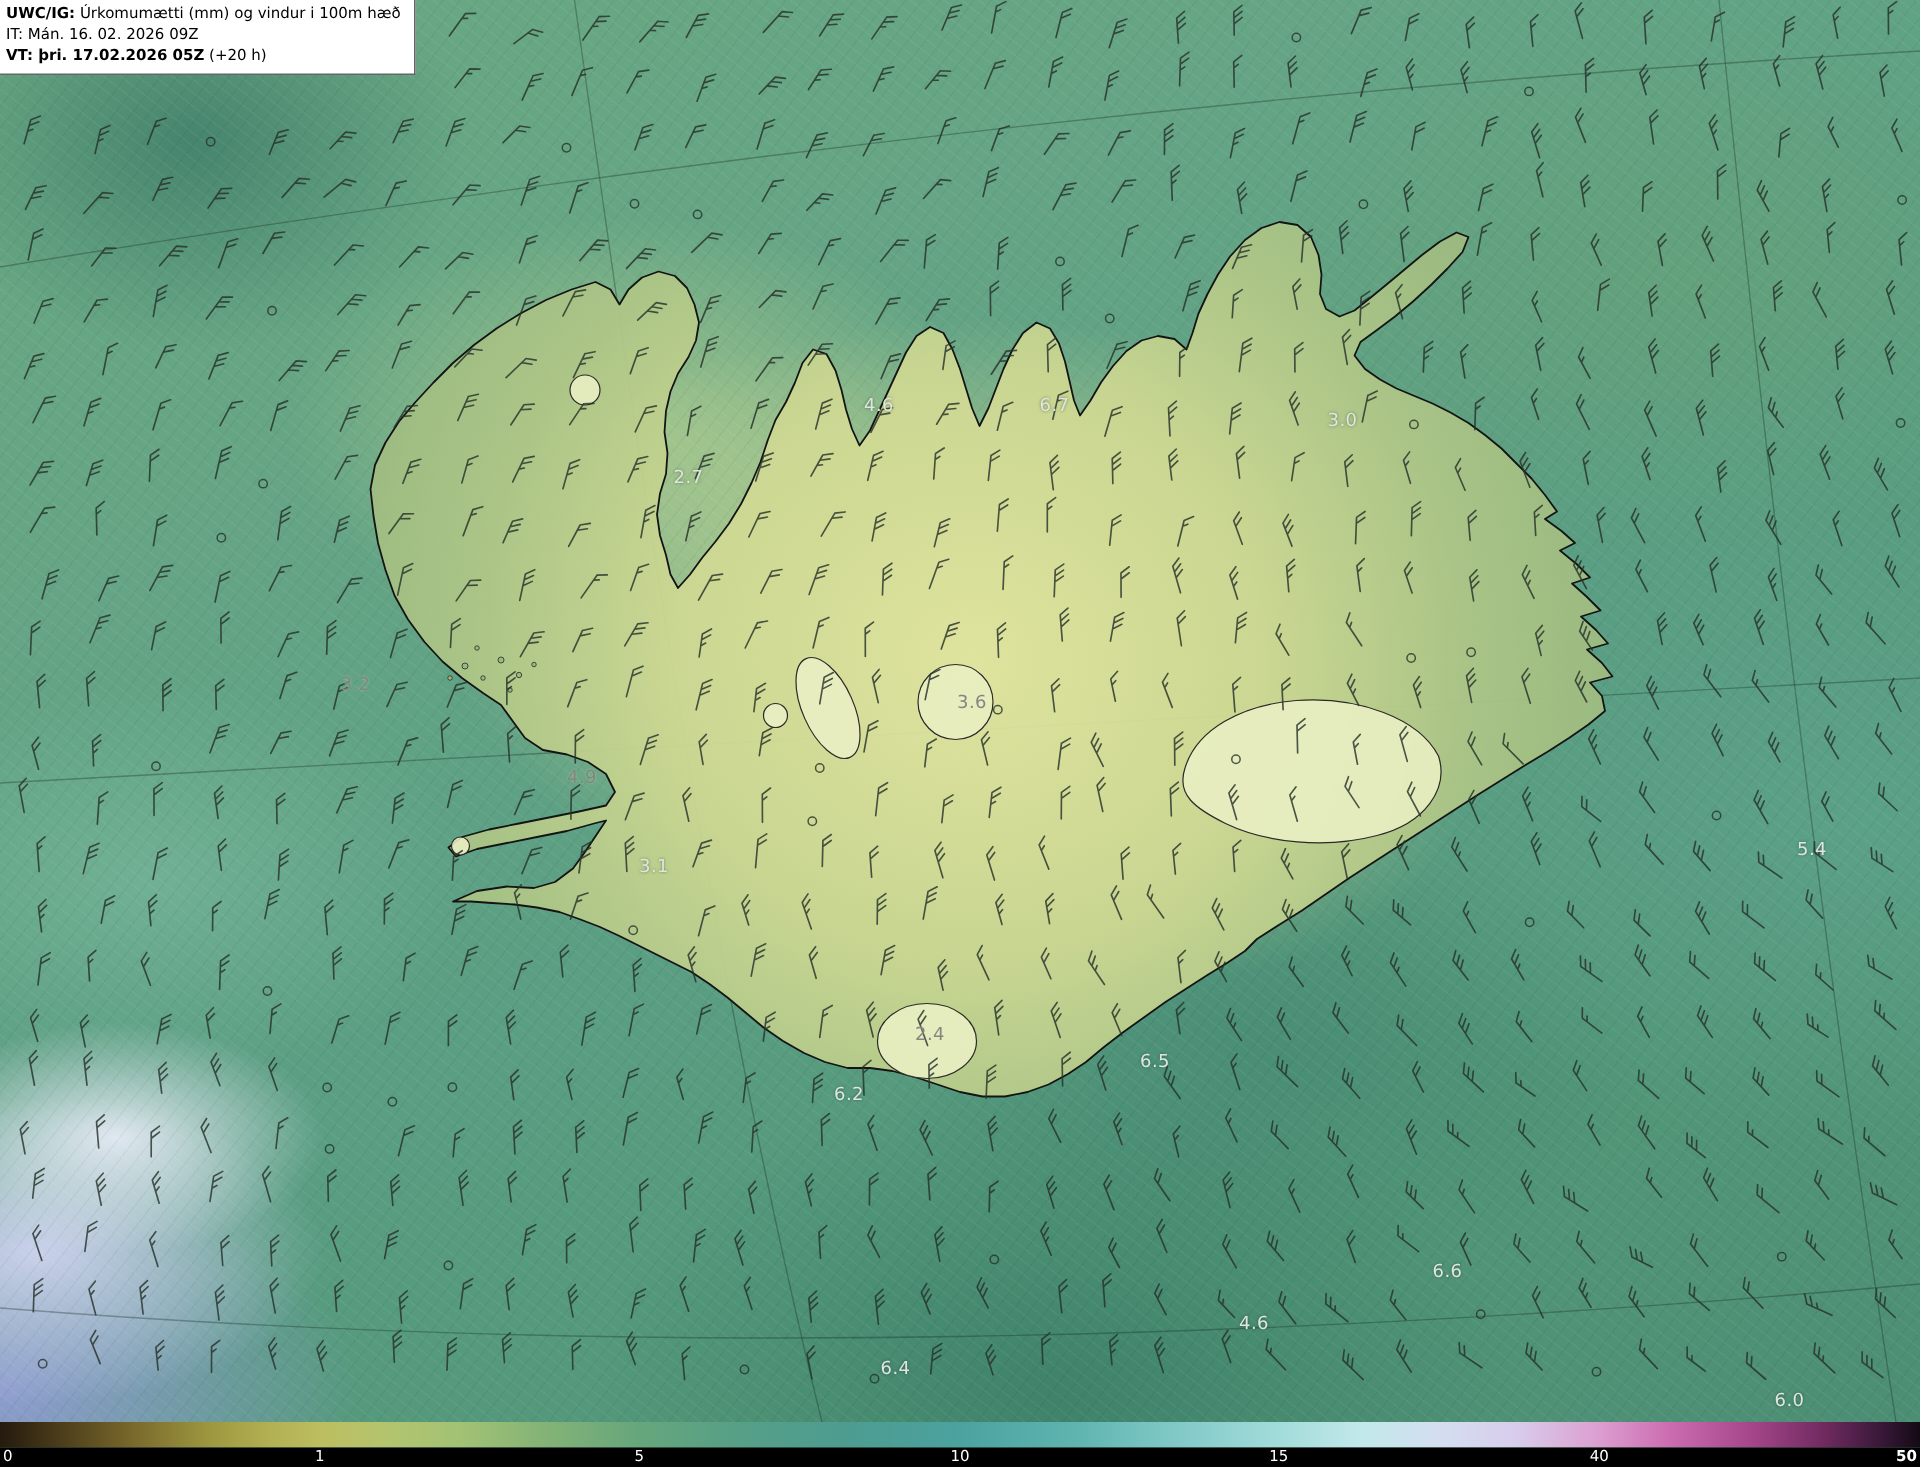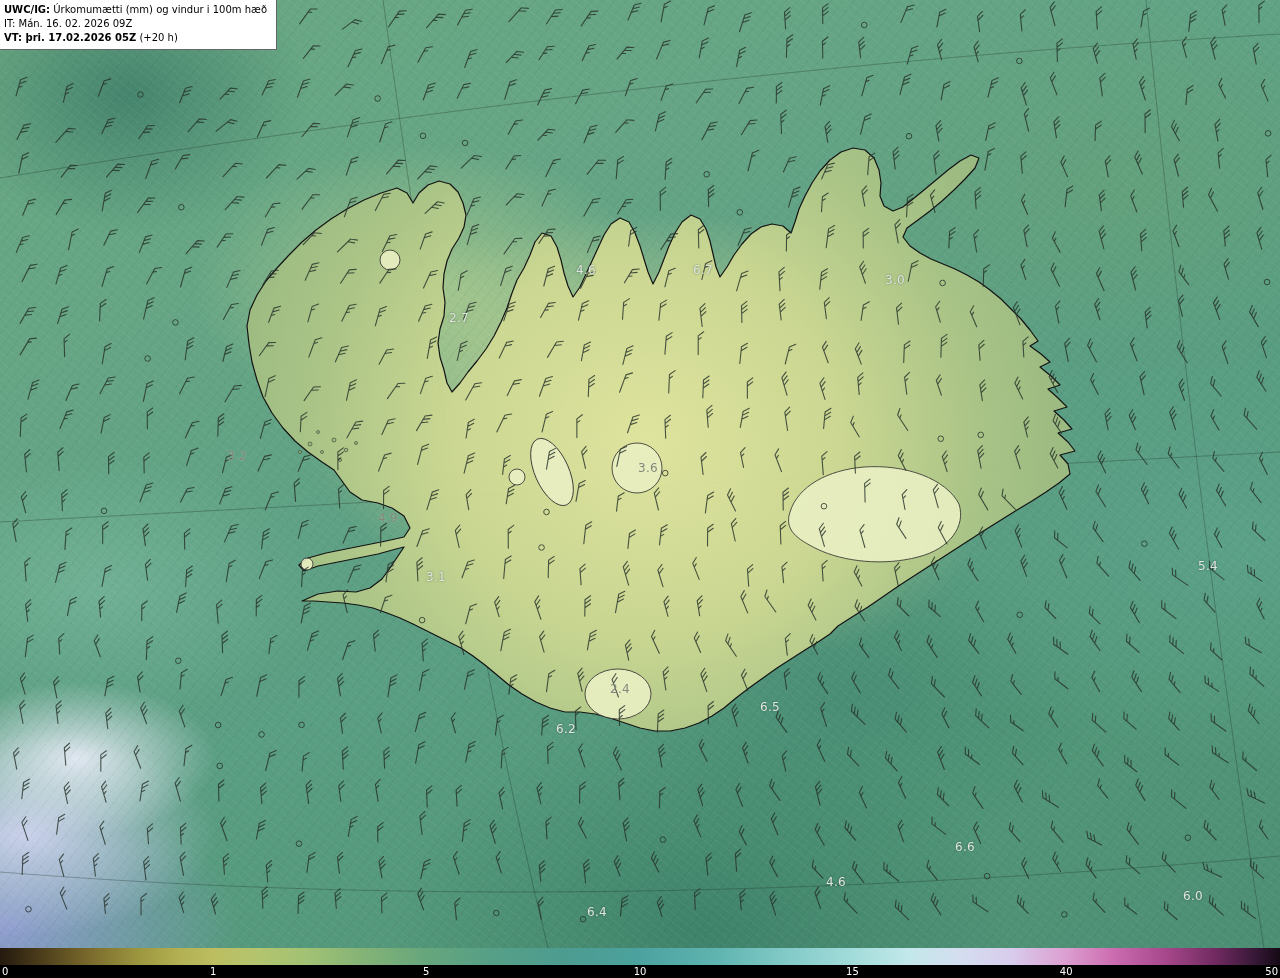--- a/index.html
+++ b/index.html
@@ -2493,21 +2493,21 @@
       <span class="value-label dark" style="left: 648px; top: 468px;">3.6</span>
       <span class="value-label dark" style="left: 388px; top: 518px;">4.9</span>
       <span class="value-label light" style="left: 1208px; top: 566px;">5.4</span>
       <span class="value-label light" style="left: 423px; top: 577px; margin-left: 13px;">3.1</span>
       <span class="value-label dark" style="left: 620px; top: 689px;">2.4</span>
       <span class="value-label light" style="left: 770px; top: 707px;">6.5</span>
       <span class="value-label light" style="left: 566px; top: 729px;">6.2</span>
       <span class="value-label light" style="left: 965px; top: 847px;">6.6</span>
       <span class="value-label light" style="left: 573px; top: 912px; margin-left: 24px;">6.4</span>
       <span class="value-label light" style="left: 836px; top: 882px;">4.6</span>
-      <span class="value-label light" style="left: 1193px; top: 896px;">6.0</span>
+      <span class="value-label light" style="left: 1193px; top: 933px;">6.0</span>
     </div>
 
   <div class="info-box">
     <div>
       <b>UWC/IG:</b><span> Úrkomumætti (mm) og vindur i 100m hæð</span>
     </div>
     <div>IT: Mán. 16. 02. 2026 09Z</div>
     <div>
       <b>VT: þri. 17.02.2026 05Z</b><span> (+20 h)</span>
     </div>
@@ -2515,17 +2515,17 @@
 
   <div class="colorbar">
     <div class="bar" id="colorbar-gradient" style="background: linear-gradient(to right, rgb(36, 26, 14) 0%, rgb(74, 59, 26) 3%, rgb(122, 106, 44) 7%, rgb(158, 152, 64) 11%, rgb(178, 176, 82) 14%, rgb(188, 190, 96) 16.7%, rgb(180, 196, 110) 20%, rgb(162, 194, 116) 24%, rgb(134, 180, 118) 28%, rgb(102, 166, 124) 33.3%, rgb(87, 160, 134) 38%, rgb(77, 156, 144) 44%, rgb(75, 162, 158) 50%, rgb(95, 180, 176) 56%, rgb(127, 200, 198) 61%, rgb(162, 220, 218) 66.6%, rgb(194, 232, 234) 71%, rgb(212, 222, 240) 75%, rgb(216, 204, 236) 79%, rgb(220, 158, 208) 83.3%, rgb(204, 108, 176) 87%, rgb(168, 72, 140) 91%, rgb(112, 42, 96) 95%, rgb(56, 24, 56) 98%, rgb(20, 10, 20) 100%);"></div>
     <div class="ticks" id="colorbar-ticks">
         <span class="tick first" style="left: 2px;">0</span>
         <span class="tick" style="left: calc(16.65%);">1</span>
         <span class="tick" style="left: calc(33.3%);">5</span>
         <span class="tick" style="left: calc(50%);">10</span>
         <span class="tick" style="left: calc(66.6%);">15</span>
         <span class="tick" style="left: calc(83.3%);">40</span>
-        <span class="tick last" style="left: calc(100% - 2px);">50</span>
+        <span class="tick last" style="left: calc(100% - 2px); font-weight: bold;">50</span>
       </div>
   </div>
 
 </div>
 
 </body></html>

